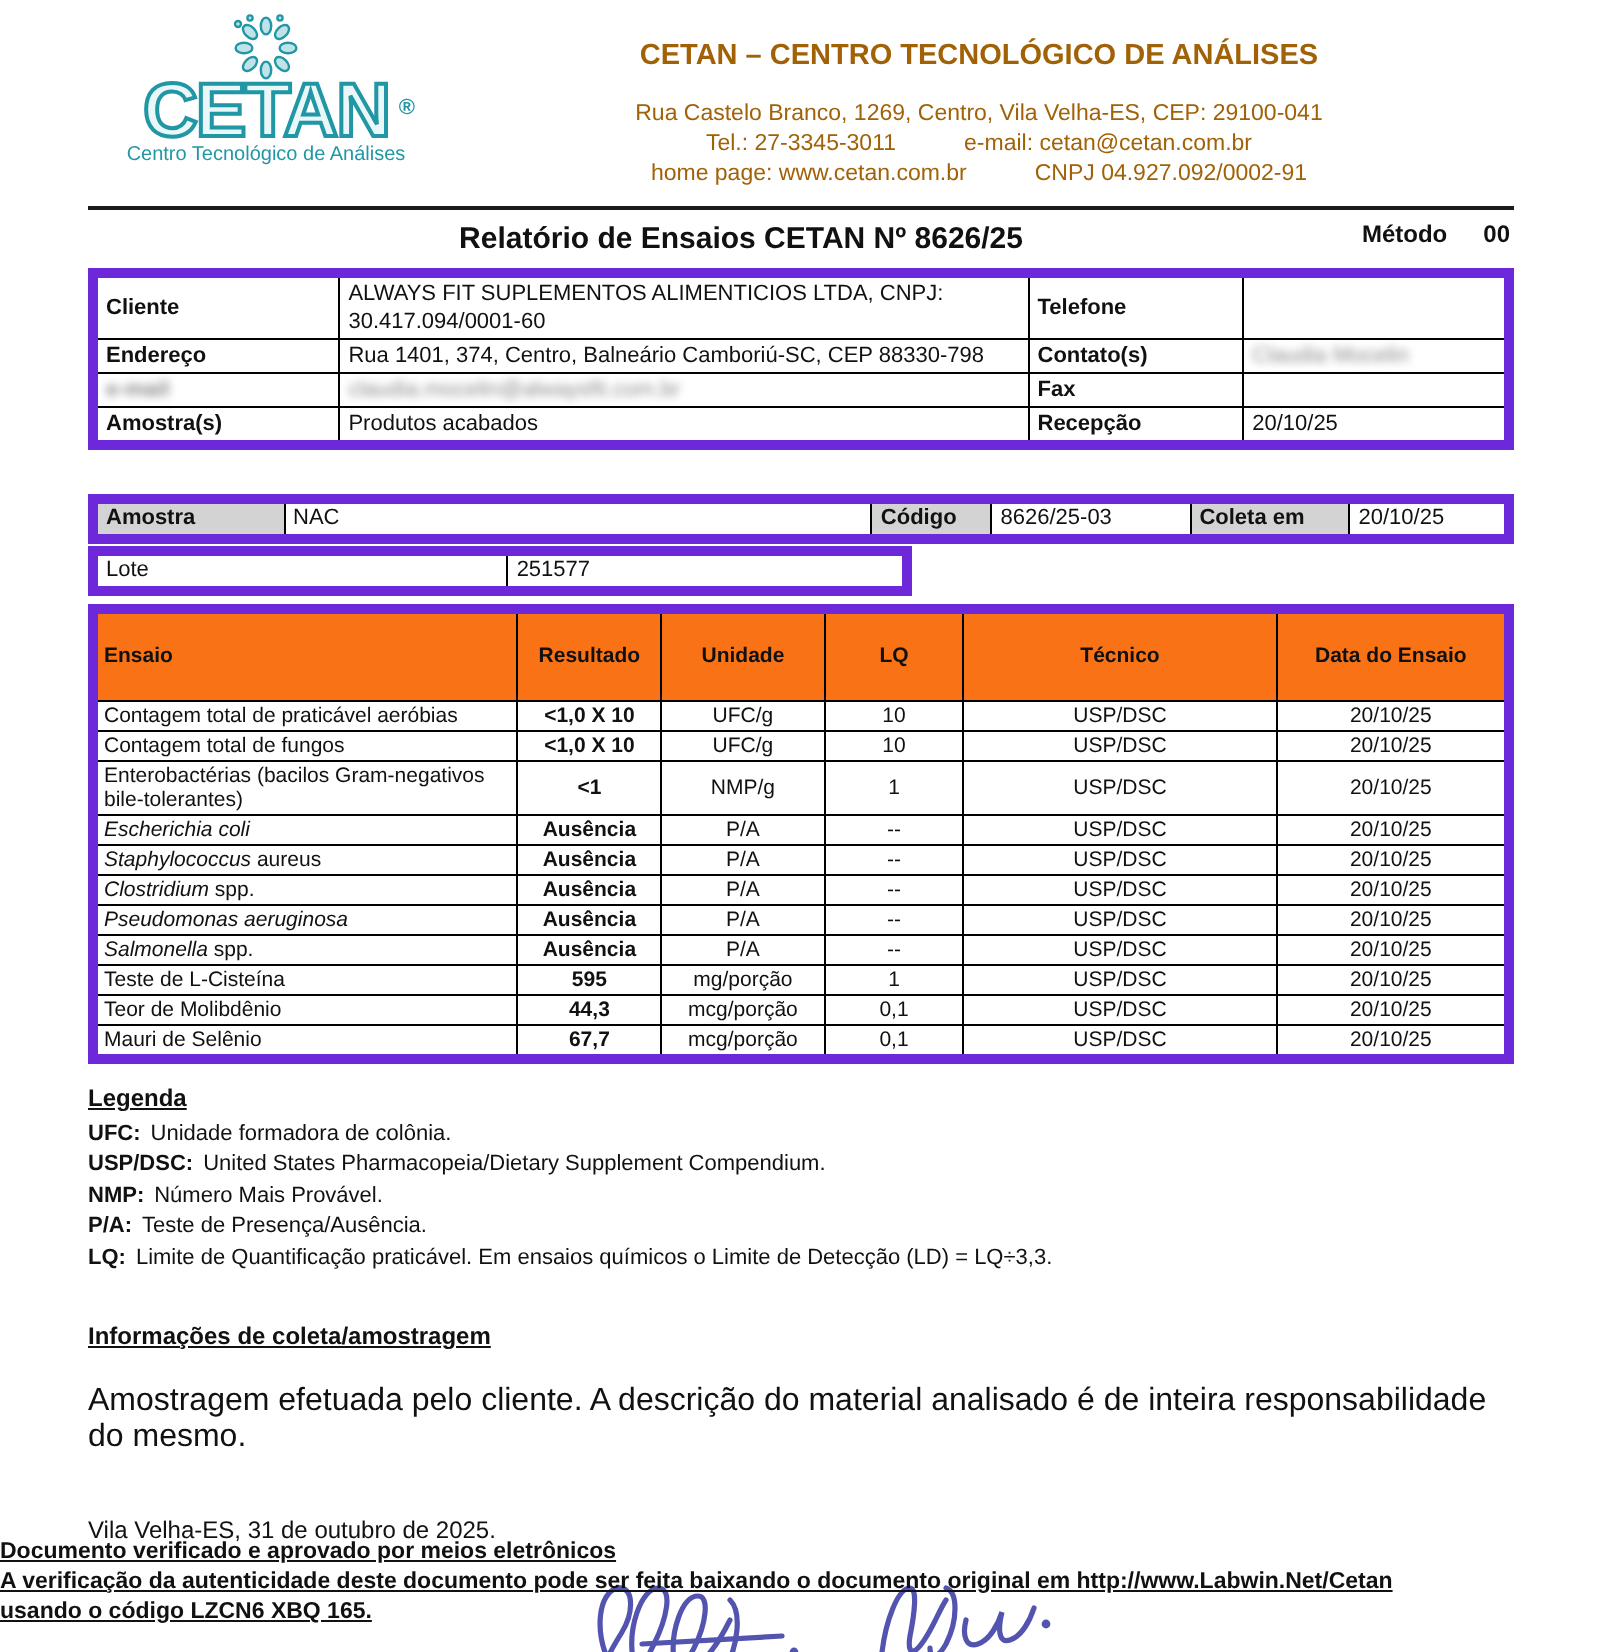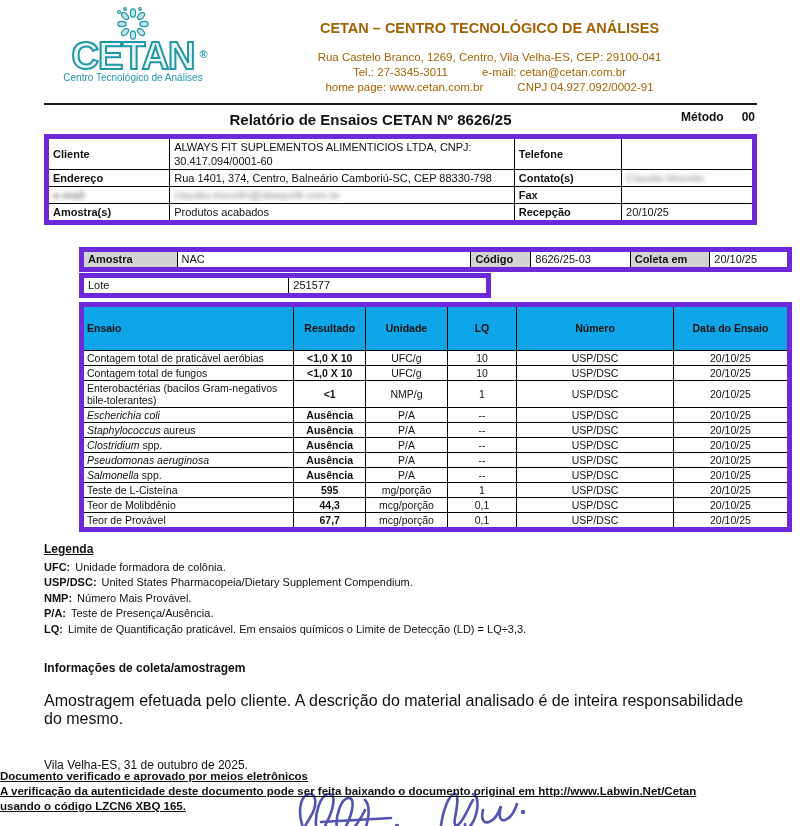--- a/index.html
+++ b/index.html
@@ -30,43 +30,43 @@
   td,th { border:1px solid #000; vertical-align:middle; }
   .tbl-outer { border:5px solid #6d28d9; }
 
   
   .client-tbl { width:713px; font-size:11px; }
   .client-tbl td { padding:1px 4px; line-height:14px; }
   .c-label { font-weight:bold; }
   .blur-txt { filter:blur(2px); color:#8a8a8a; }
 
   
-  .sample-wrap { margin-top:22px;margin-left:35px; }
+  .sample-wrap { margin-top:22px; }
   .sample-tbl { width:713px; font-size:11px; }
   .sample-tbl td { padding:1px 4px; height:16px; line-height:13px; }
   .gray { background:#d3d3d3; font-weight:bold; }
   .lote-tbl { width:412px; font-size:11px; margin-top:1px; }
   .lote-tbl td { padding:1px 4px; height:15px; line-height:13px; }
 
   
   .results-tbl { width:713px; font-size:10.5px; margin-top:4px; }
-  .results-tbl th { background:#0ea5e9; font-weight:bold; padding:15px 3px; height:16px; line-height:13px; }
+  .results-tbl th { background:#f97316; font-weight:bold; padding:15px 3px; height:16px; line-height:13px; }
   .results-tbl th:first-child { text-align:left; }
   .results-tbl td { padding:1px 3px; height:14px; line-height:12px; text-align:center; }
   .results-tbl td.ens { text-align:left; }
   .results-tbl td.res { font-weight:bold; }
 
   
   .legend { margin-top:10px; font-size:11px; line-height:15.5px; }
   .legend-title { font-size:12px; font-weight:bold; text-decoration:underline; margin-bottom:2px; }
   .legend-item b { margin-right:5px; }
 
   
   .sampling { margin-top:24px; }
-  .sampling-title { font-size:12px; font-weight:bold; }
+  .sampling-title { font-size:12px; font-weight:bold; text-decoration:underline; }
   .sampling-text { font-size:16px; margin-top:17px; }
 
   .dateline { font-size:12px; margin-top:30px; }
 
   
   .sigs { display:flex; margin-top:12px; padding-left:135px; padding-right:120px; justify-content:center; }
   .sig-block { font-size:11.5px; line-height:14px; }
   .sig-img { display:block; margin-bottom:1px; margin-left:10px; }
 
   
@@ -197,21 +197,21 @@
           <col style="width:70px">
           <col style="width:158px">
           <col style="width:117px">
         </colgroup>
       <thead>
           <tr id="results-head">
             <th>Ensaio</th>
             <th>Resultado</th>
             <th>Unidade</th>
             <th>LQ</th>
-            <th>Número</th>
+            <th>Técnico</th>
             <th>Data do Ensaio</th>
           </tr>
         </thead>
       <tbody>
           <tr>
             <td class="ens">Contagem total de praticável aeróbias</td>
             <td class="res">&lt;1,0 X 10</td>
             <td>UFC/g</td>
             <td>10</td>
             <td>USP/DSC</td>
@@ -283,21 +283,21 @@
           </tr>
           <tr>
             <td class="ens">Teor de Molibdênio</td>
             <td class="res">44,3</td>
             <td>mcg/porção</td>
             <td>0,1</td>
             <td>USP/DSC</td>
             <td>20/10/25</td>
           </tr>
           <tr>
-            <td class="ens">Teor de Provável</td>
+            <td class="ens">Mauri de Selênio</td>
             <td class="res">67,7</td>
             <td>mcg/porção</td>
             <td>0,1</td>
             <td>USP/DSC</td>
             <td>20/10/25</td>
           </tr>
         </tbody>
     </table>
   </div>
 

